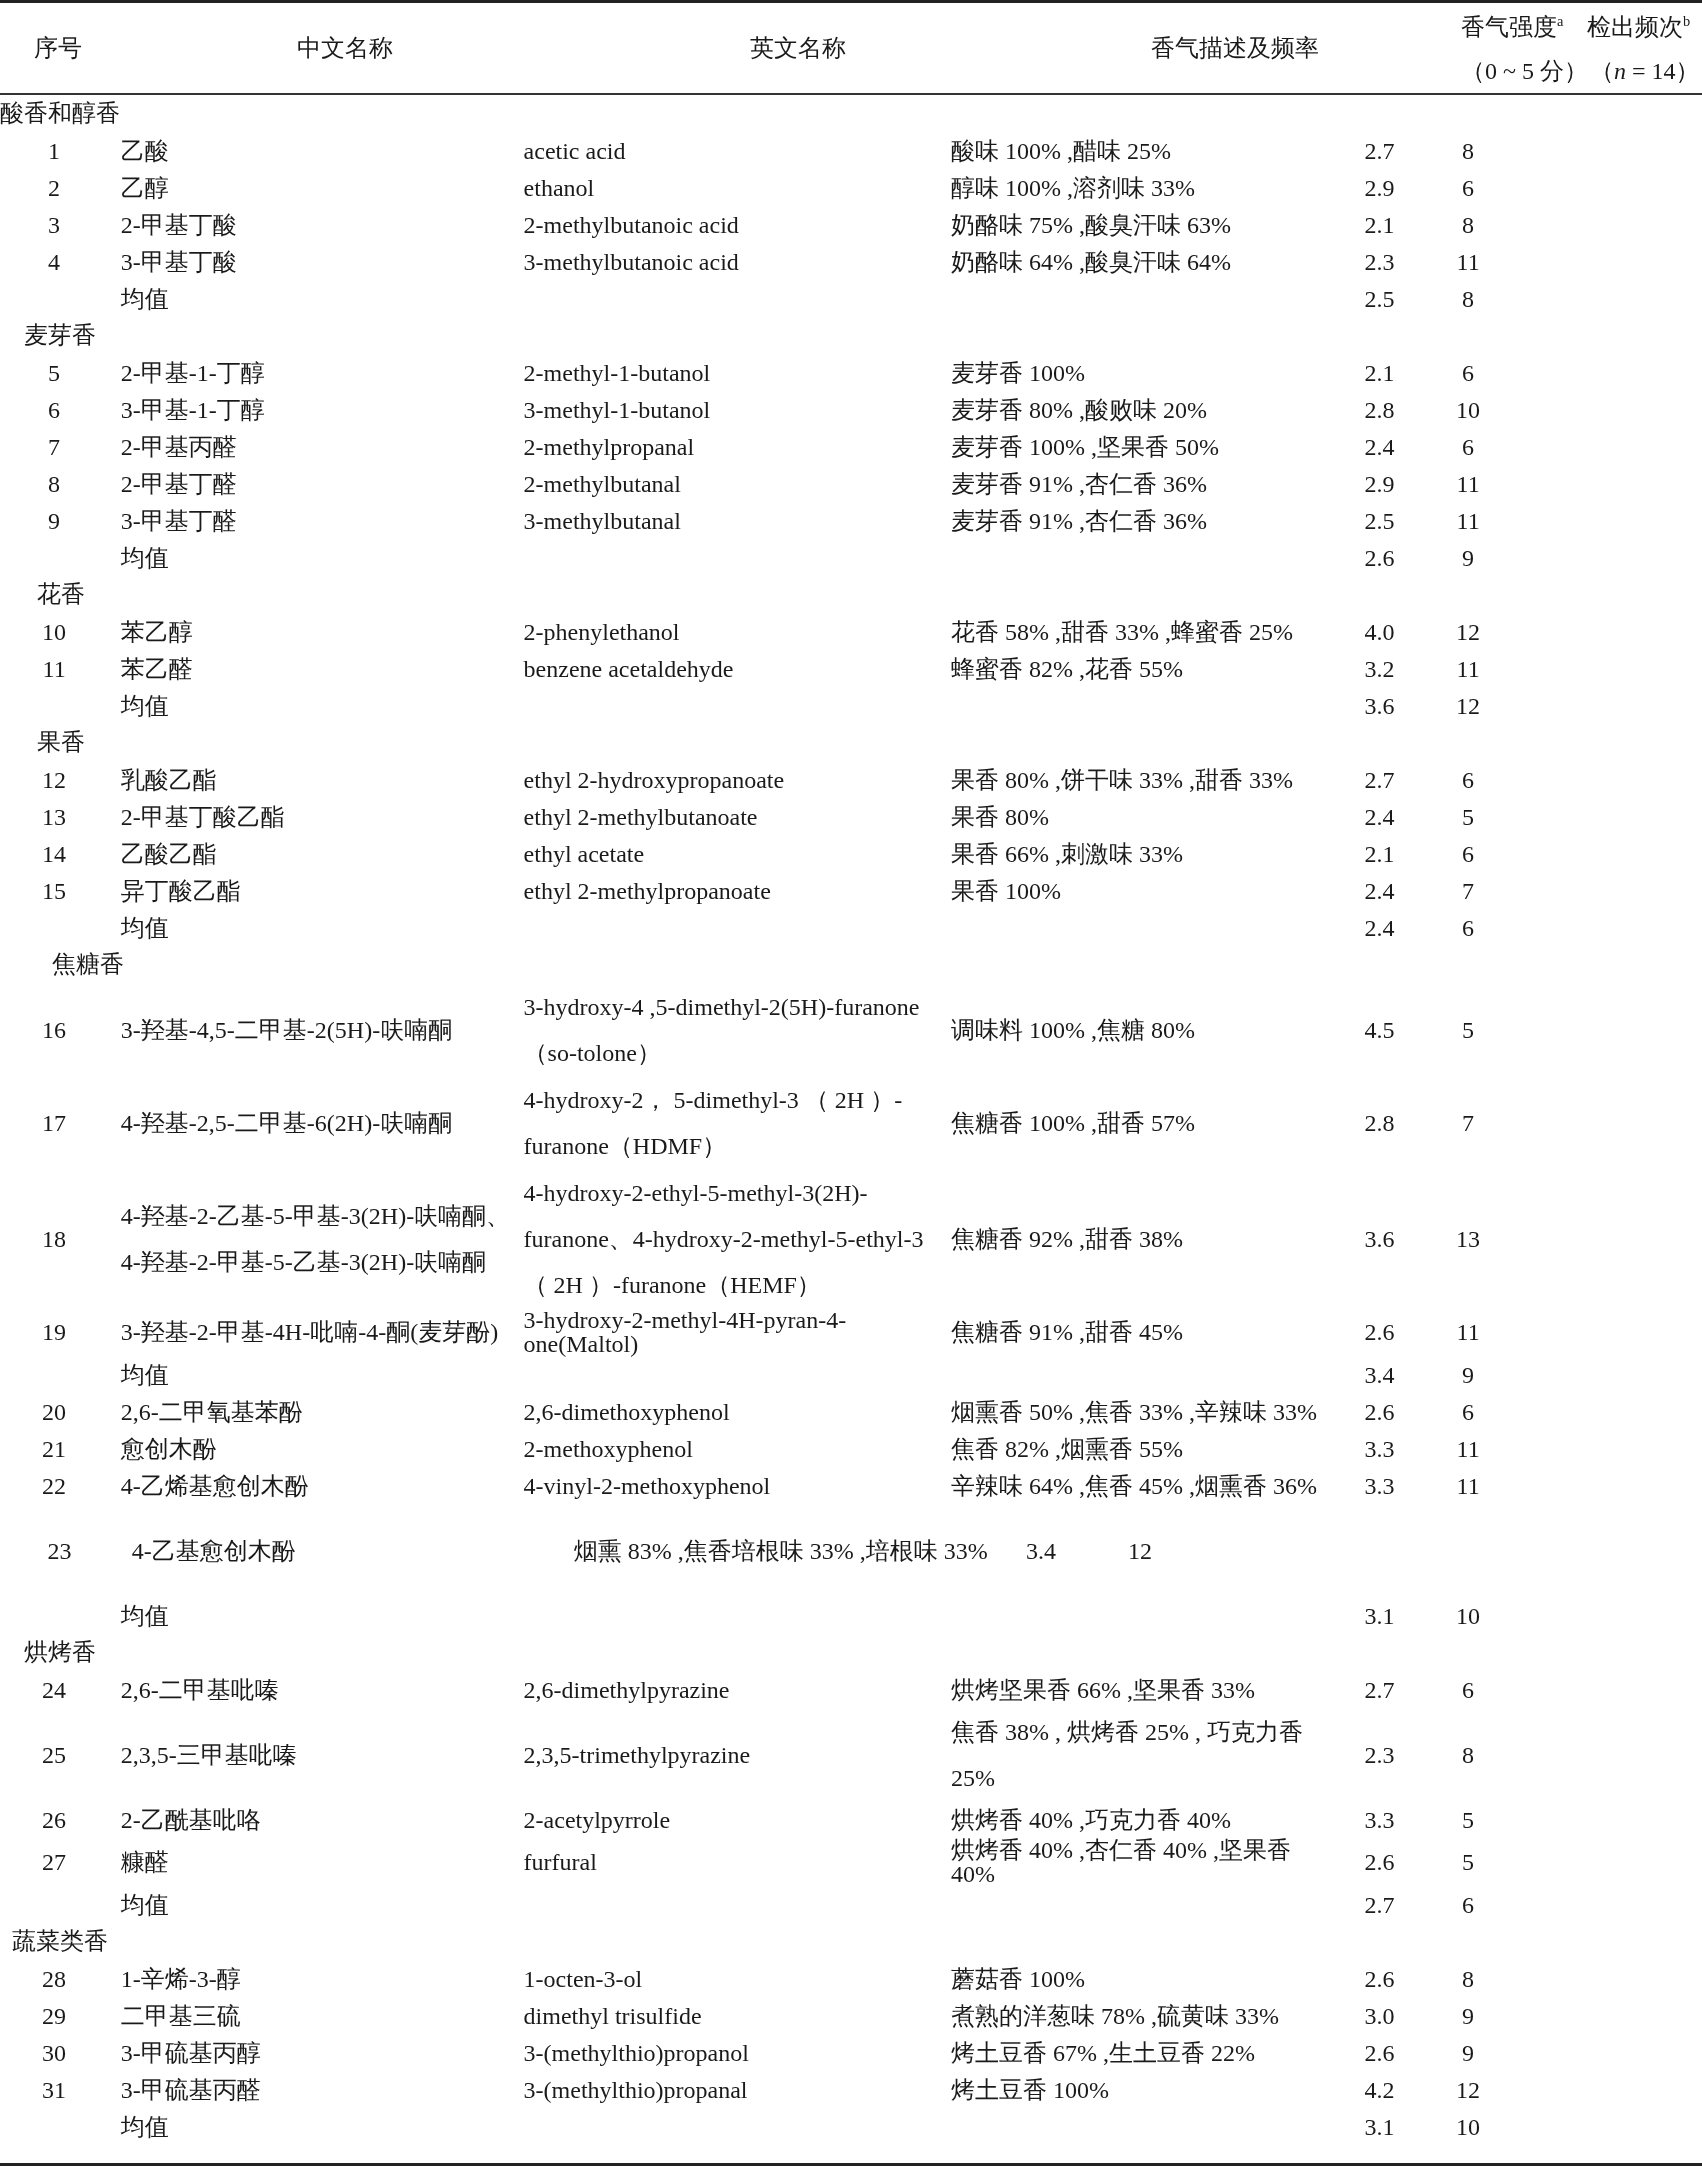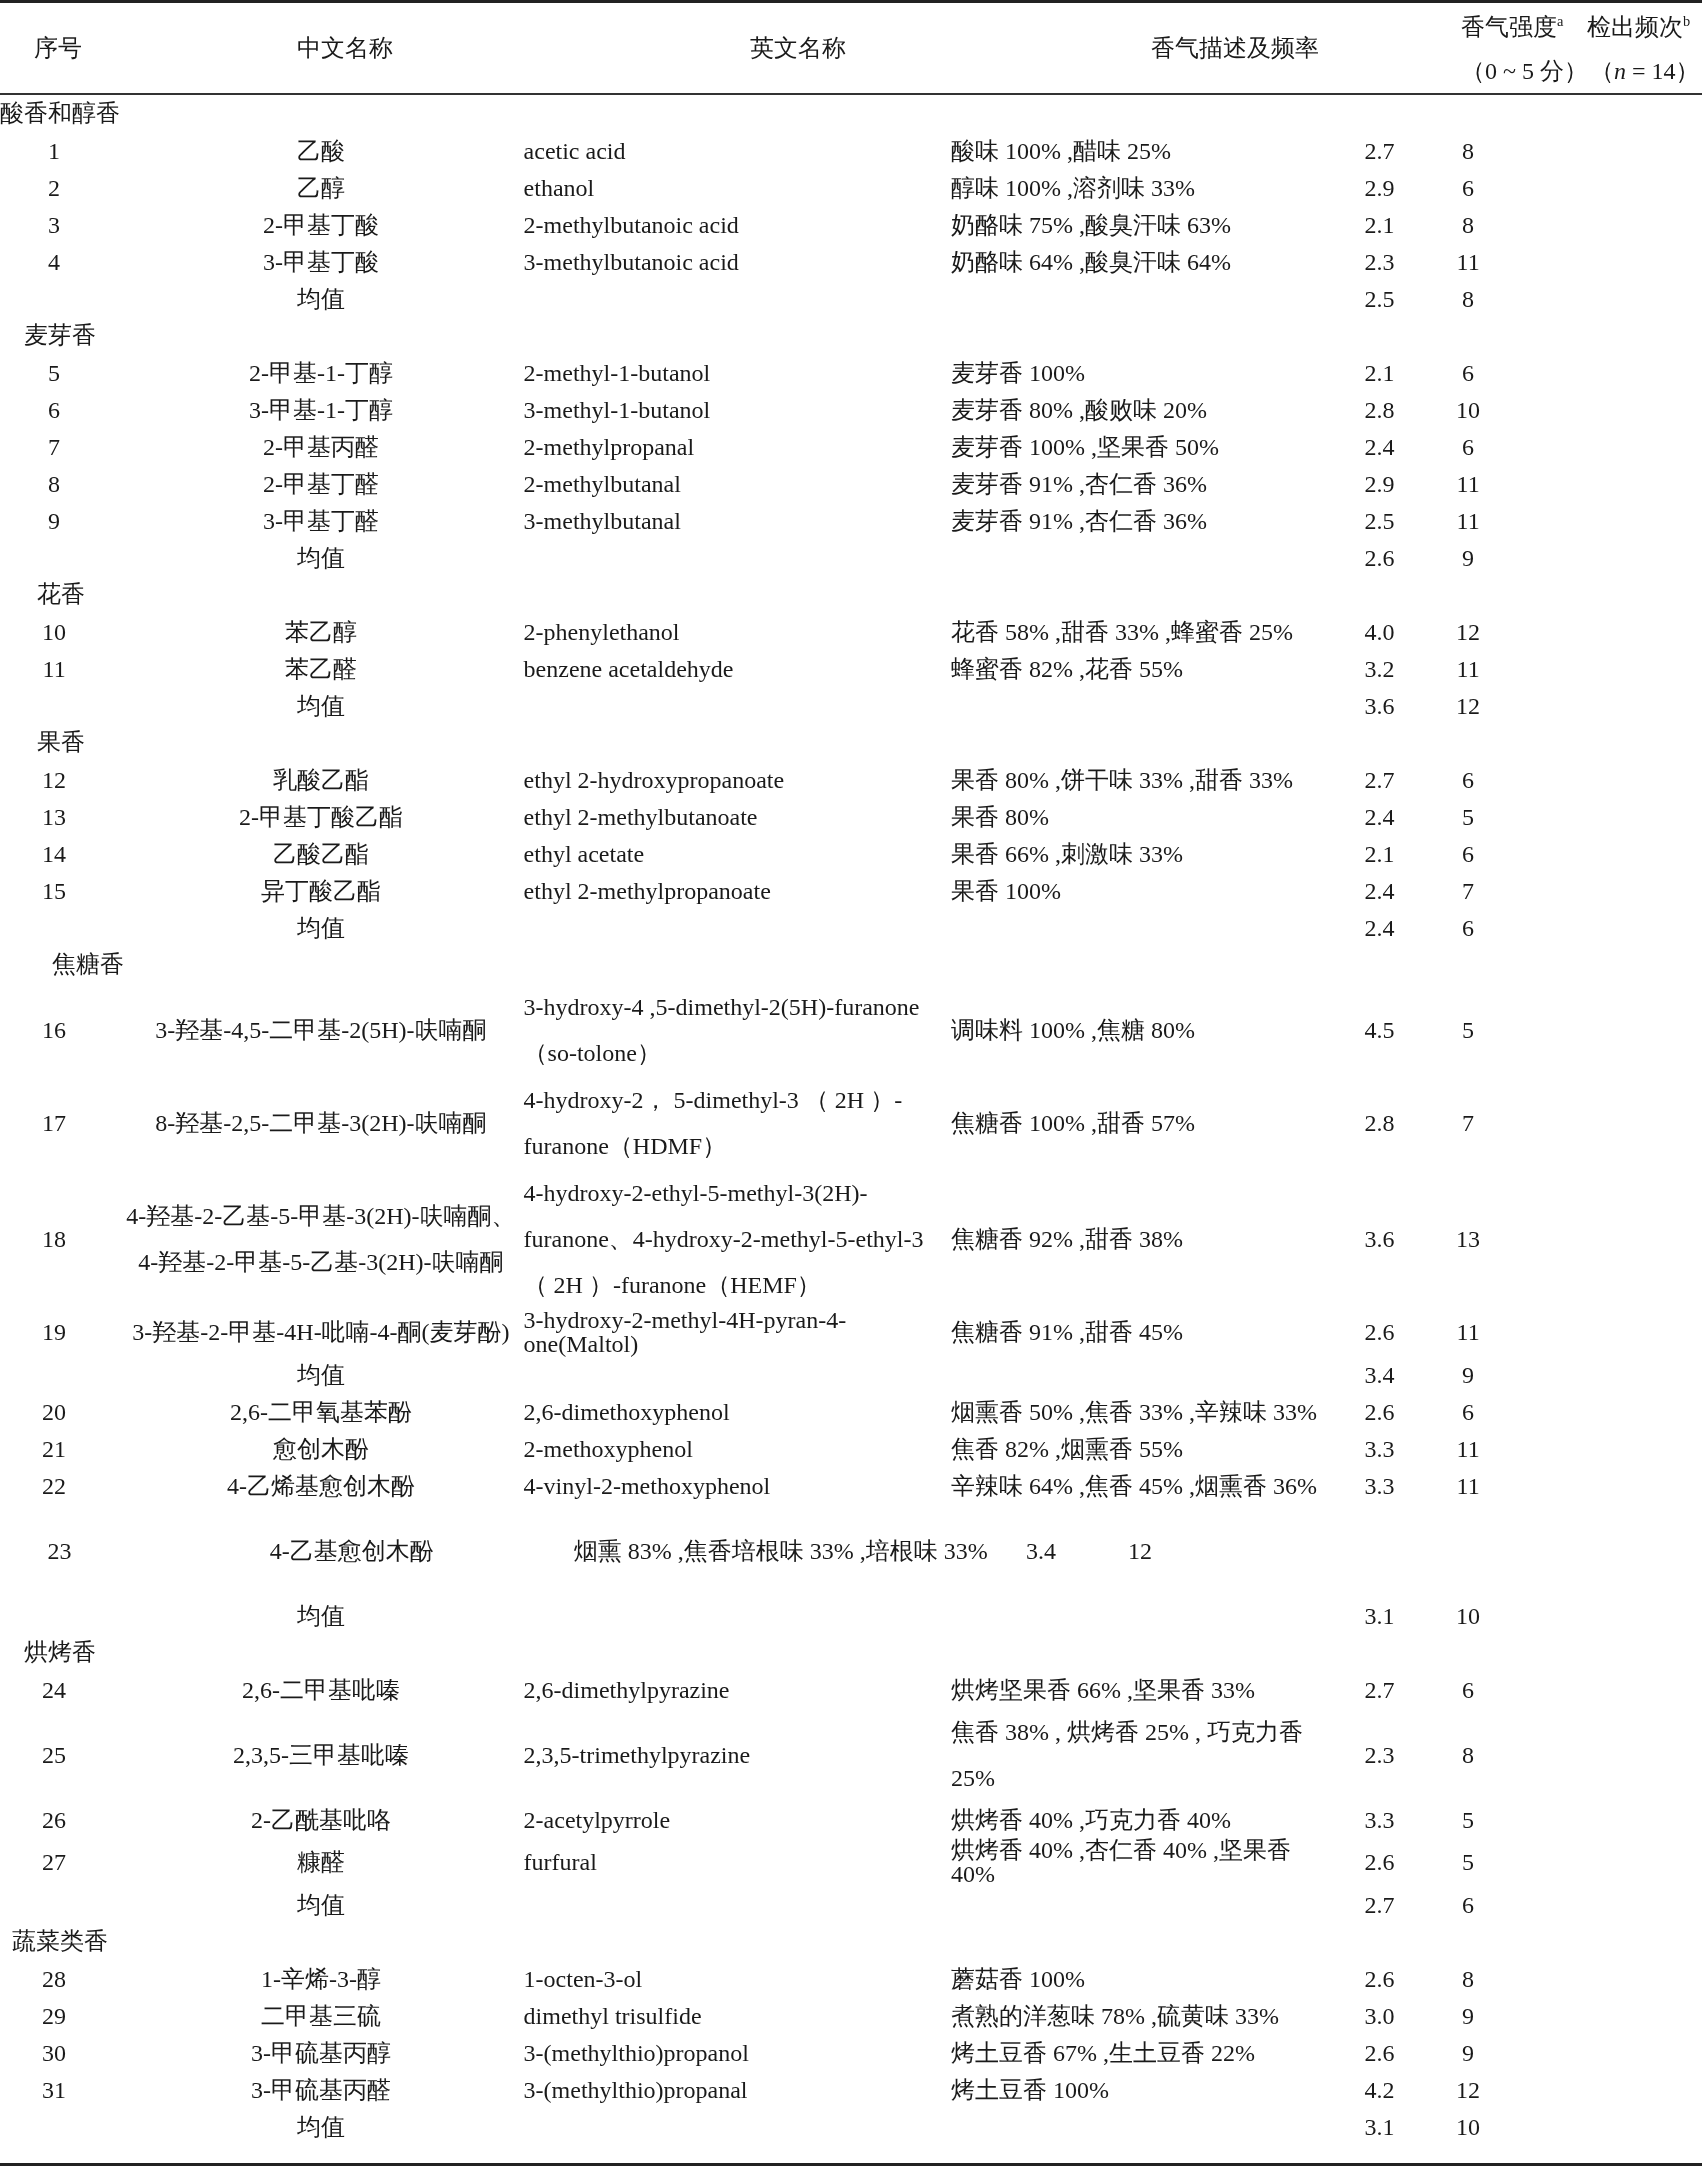--- a/index.html
+++ b/index.html
@@ -23,21 +23,21 @@
   .h-frq1{ left: 1587px; top: 10.2px; }
   .h-frq2{ left: 1590px; top: 54px; }
   sup { font-size: 14.4px; vertical-align: super; line-height: 0; }
   .ital { font-style: italic; }
 
   #rows { position: absolute; left: 0; top: 95px; width: 1499px; }
   .cat { height: 37px; line-height: 37px; white-space: nowrap; }
   .row { display: flex; align-items: center; min-height: 37px; line-height: 24px; }
   .row > div { box-sizing: border-box; }
   .c-idx { width: 119px; text-align: center; }
-  .c-cn  { width: 453px; padding-left: 12.7px; text-align: center; }
+  .c-cn  { width: 453px; padding-left: 12.7px; }
   .c-en  { width: 470px; padding-left: 2.5px; padding-right: 8.5px; }
   .c-desc{ width: 428px; padding-left: 1.7px; }
   .c-int { width: 106px; padding-left: 26px; }
   .c-frq { width: 68px; text-align: center; }
   .multi { line-height: 46px; padding-top: 0; }
   .tall  { min-height: 93px; }
   .tall3 { min-height: 139px; }
 </style>
 </head>
 <body>
@@ -216,21 +216,21 @@
     <div class="row tall">
       <div class="c-idx">16</div>
       <div class="c-cn multi">3-羟基-4,5-二甲基-2(5H)-呋喃酮</div>
       <div class="c-en multi">3-hydroxy-4 ,5-dimethyl-2(5H)-furanone（so-tolone）</div>
       <div class="c-desc multi">调味料 100% ,焦糖 80%</div>
       <div class="c-int">4.5</div>
       <div class="c-frq">5</div>
     </div>
     <div class="row tall">
       <div class="c-idx">17</div>
-      <div class="c-cn multi">8-羟基-2,5-二甲基-3(2H)-呋喃酮</div>
+      <div class="c-cn multi">4-羟基-2,5-二甲基-6(2H)-呋喃酮</div>
       <div class="c-en multi">4-hydroxy-2， 5-dimethyl-3 （ 2H ）-furanone（HDMF）</div>
       <div class="c-desc multi">焦糖香 100% ,甜香 57%</div>
       <div class="c-int">2.8</div>
       <div class="c-frq">7</div>
     </div>
     <div class="row tall3">
       <div class="c-idx">18</div>
       <div class="c-cn multi">4-羟基-2-乙基-5-甲基-3(2H)-呋喃酮、4-羟基-2-甲基-5-乙基-3(2H)-呋喃酮</div>
       <div class="c-en multi">4-hydroxy-2-ethyl-5-methyl-3(2H)-furanone、4-hydroxy-2-methyl-5-ethyl-3 （ 2H ）-furanone（HEMF）</div>
       <div class="c-desc multi">焦糖香 92% ,甜香 38%</div>

